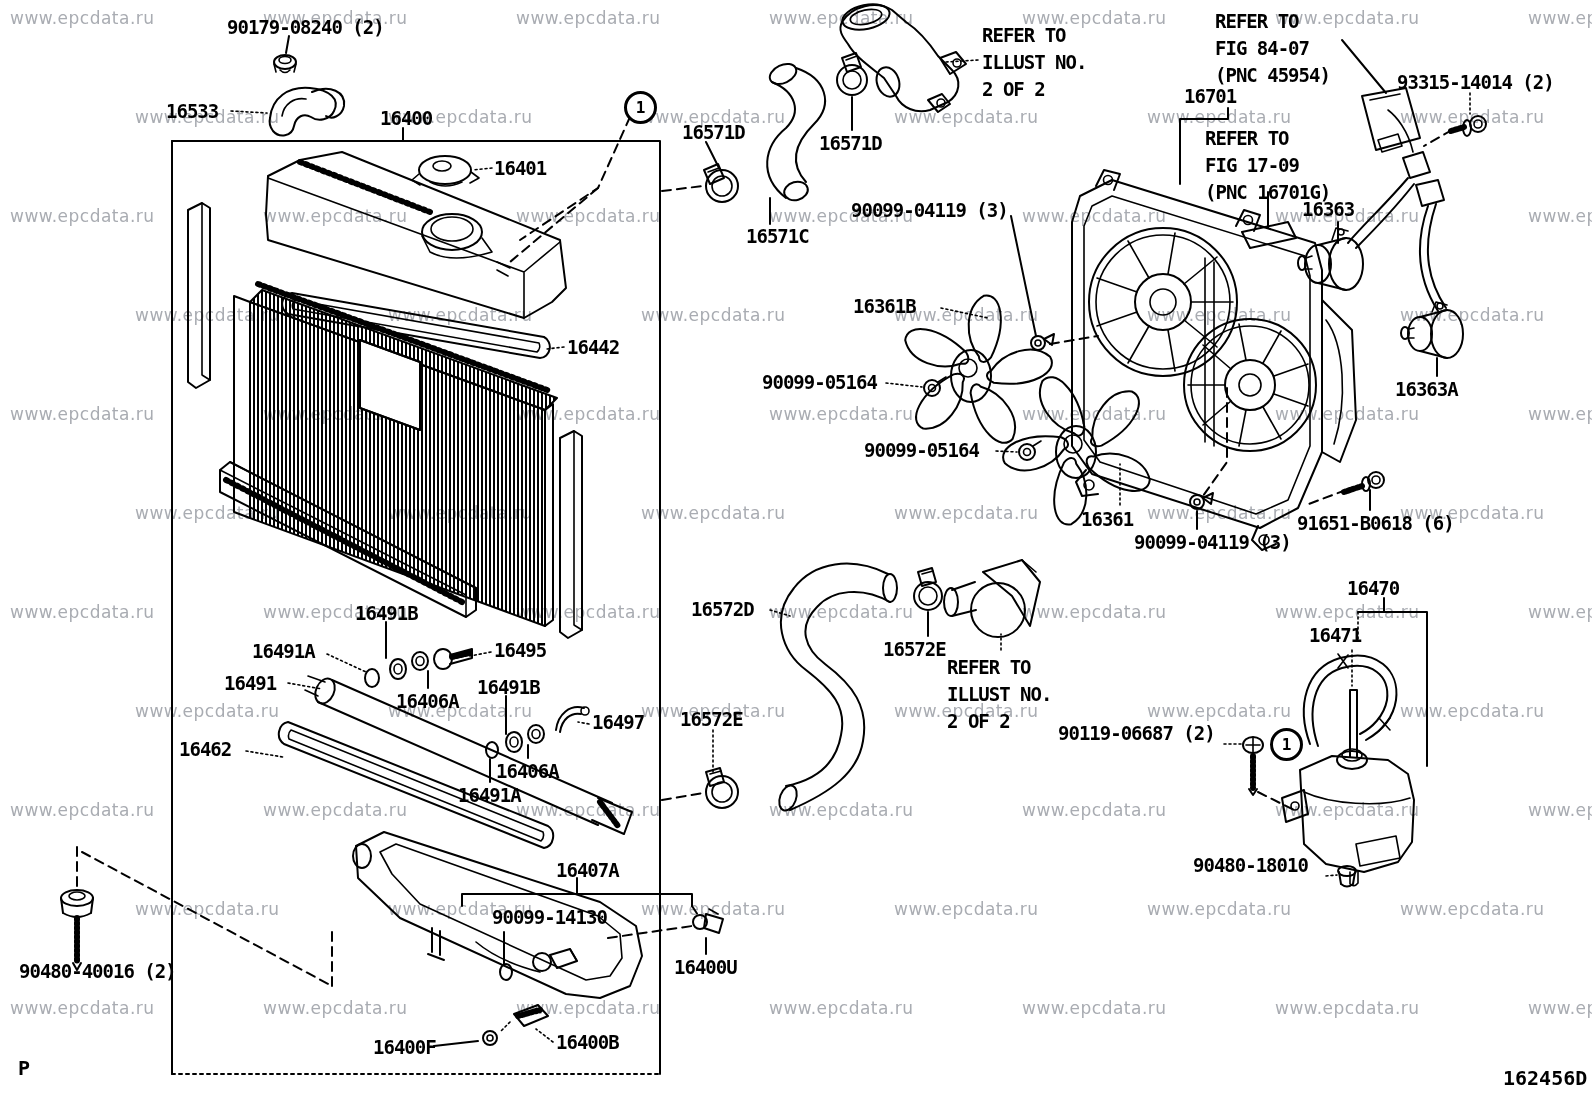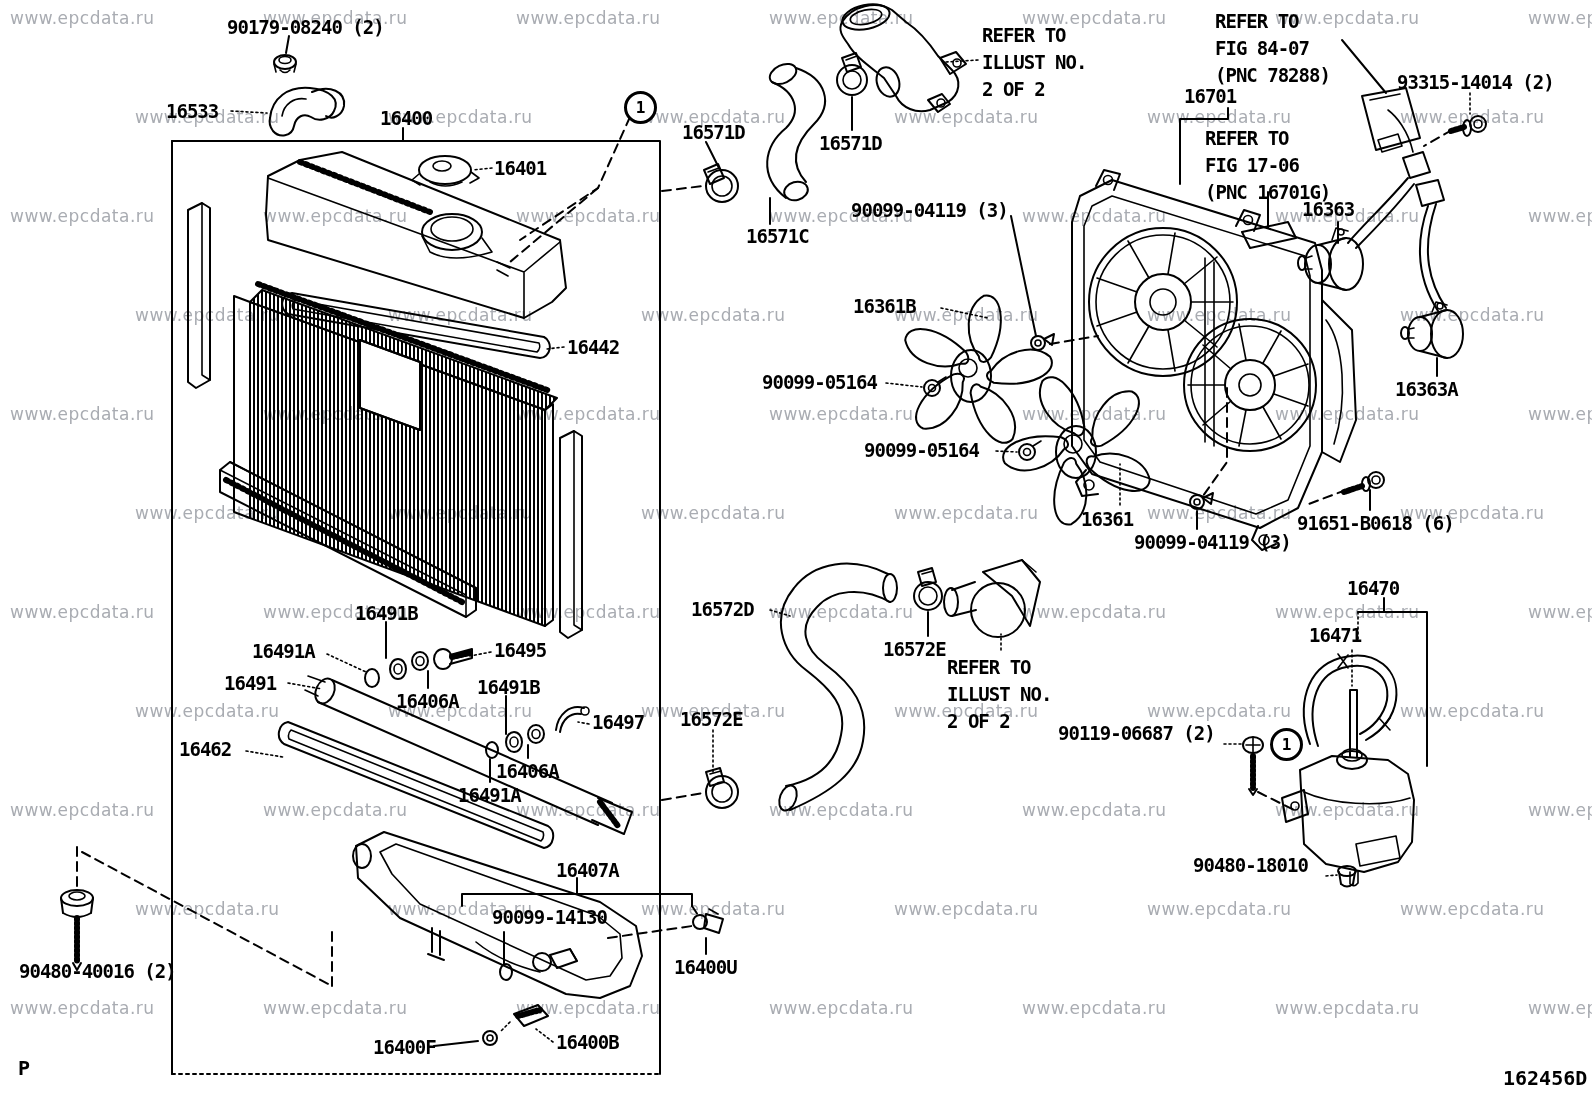--- a/index.html
+++ b/index.html
@@ -532,25 +532,25 @@
   <div class="lbl" style="left:1193px;top:853px">90480-18010</div>
 
   <div class="note" style="left:982px;top:22px">
     <div>REFER TO</div>
     <div>ILLUST NO.</div>
     <div>2 OF 2</div>
   </div>
   <div class="note" style="left:1215px;top:8px">
     <div>REFER TO</div>
     <div>FIG 84-07</div>
-    <div>(PNC 78288)</div>
+    <div>(PNC 45954)</div>
   </div>
   <div class="note" style="left:1205px;top:125px">
     <div>REFER TO</div>
-    <div>FIG 17-06</div>
+    <div>FIG 17-09</div>
     <div>(PNC 16701G)</div>
   </div>
   <div class="note" style="left:947px;top:654px">
     <div>REFER TO</div>
     <div>ILLUST NO.</div>
     <div>2 OF 2</div>
   </div>
 
   <div class="callout" style="left:624px;top:91px">1</div>
   <div class="callout" style="left:1270px;top:728px">1</div>

